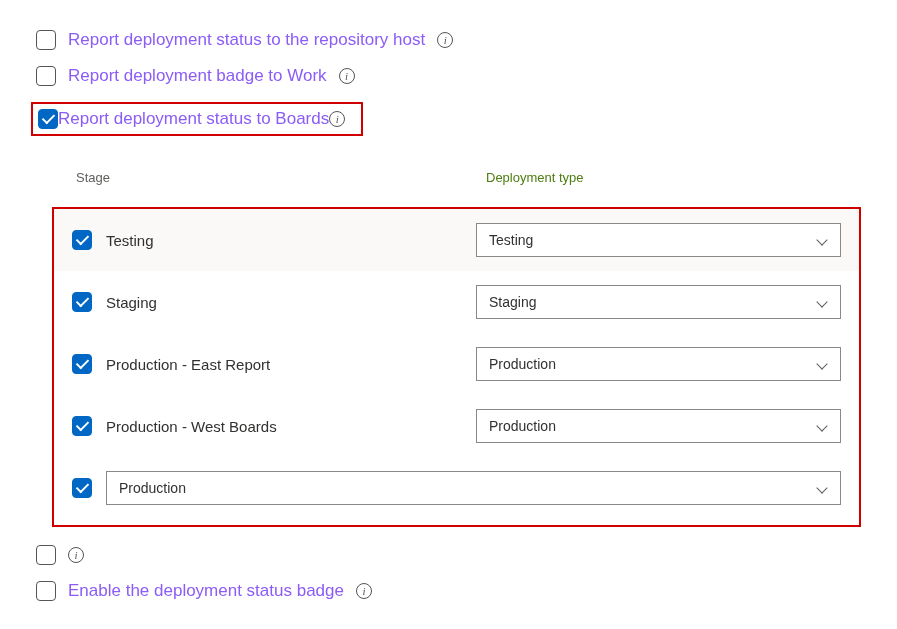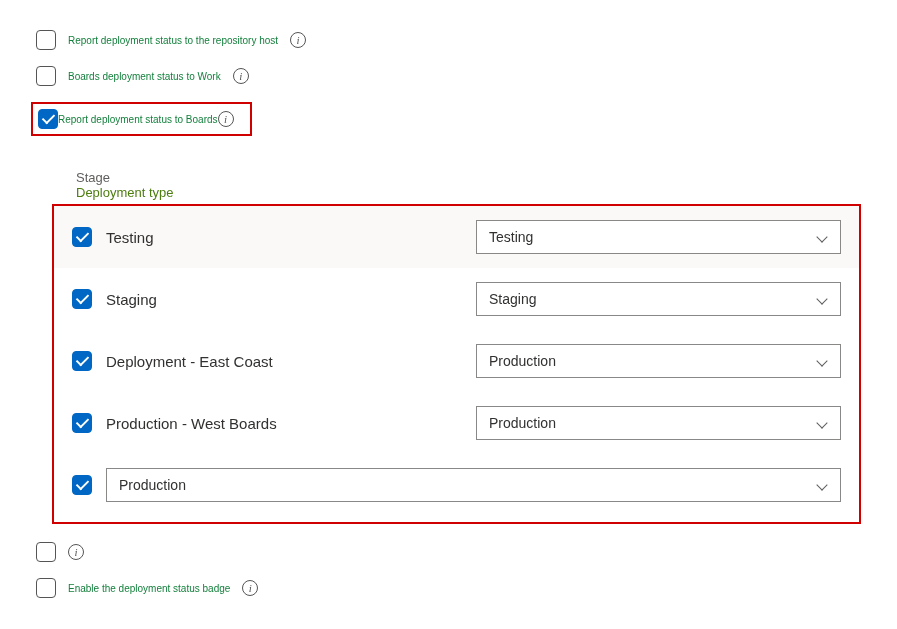--- a/index.html
+++ b/index.html
@@ -35,22 +35,22 @@
     .checkbox.checked::after {
       content: "";
       display: block;
       width: 5px;
       height: 10px;
       border: solid #fff;
       border-width: 0 2px 2px 0;
       transform: rotate(45deg) translate(-1px, -1px);
     }
     .option-label {
-      font-size: 10px;
-      color: #15803d;
+      font-size: 17px;
+      color: #8b5cf6;
     }
     .info-icon {
       width: 16px;
       height: 16px;
       border: 1px solid #555;
       border-radius: 50%;
       display: inline-flex;
       align-items: center;
       justify-content: center;
       font-size: 11px;
@@ -69,24 +69,23 @@
       margin-bottom: 10px;
     }
     .highlight-stages {
       border: 2px solid #d10000;
       margin-left: 16px;
       margin-bottom: 18px;
       padding-bottom: 6px;
     }
     .stage-header {
       display: flex;
-      padding: 0 0 4px 24px;
+      padding: 0 0 22px 24px;
       margin-left: 16px;
       margin-top: 24px;
-      flex-direction: column;
     }
     .stage-header-stage {
       width: 410px;
       color: #605e5c;
       font-size: 13px;
     }
     .stage-header-type {
       color: #4d7c0f;
       font-size: 13px;
     }
@@ -138,21 +137,21 @@
 <body>
 
 <div class="option-row">
   <span class="checkbox"></span>
   <span class="option-label">Report deployment status to the repository host</span>
   <span class="info-icon">i</span>
 </div>
 
 <div class="option-row">
   <span class="checkbox"></span>
-  <span class="option-label">Boards deployment status to Work</span>
+  <span class="option-label">Report deployment badge to Work</span>
   <span class="info-icon">i</span>
 </div>
 
 <div class="option-row" style="margin-bottom:10px;">
   <span class="highlight-boards">
     <span class="checkbox checked"></span>
     <span class="option-label">Report deployment status to Boards</span>
     <span class="info-icon">i</span>
   </span>
 </div>
@@ -177,21 +176,21 @@
     <span class="checkbox checked"></span>
     <span class="stage-name">Staging</span>
     <div class="dropdown">
       <span>Staging</span>
       <span class="chevron-down"></span>
     </div>
   </div>
 
   <div class="stage-row">
     <span class="checkbox checked"></span>
-    <span class="stage-name">Deployment - East Coast</span>
+    <span class="stage-name">Production - East Report</span>
     <div class="dropdown">
       <span>Production</span>
       <span class="chevron-down"></span>
     </div>
   </div>
 
   <div class="stage-row">
     <span class="checkbox checked"></span>
     <span class="stage-name">Production - West Boards</span>
     <div class="dropdown">

